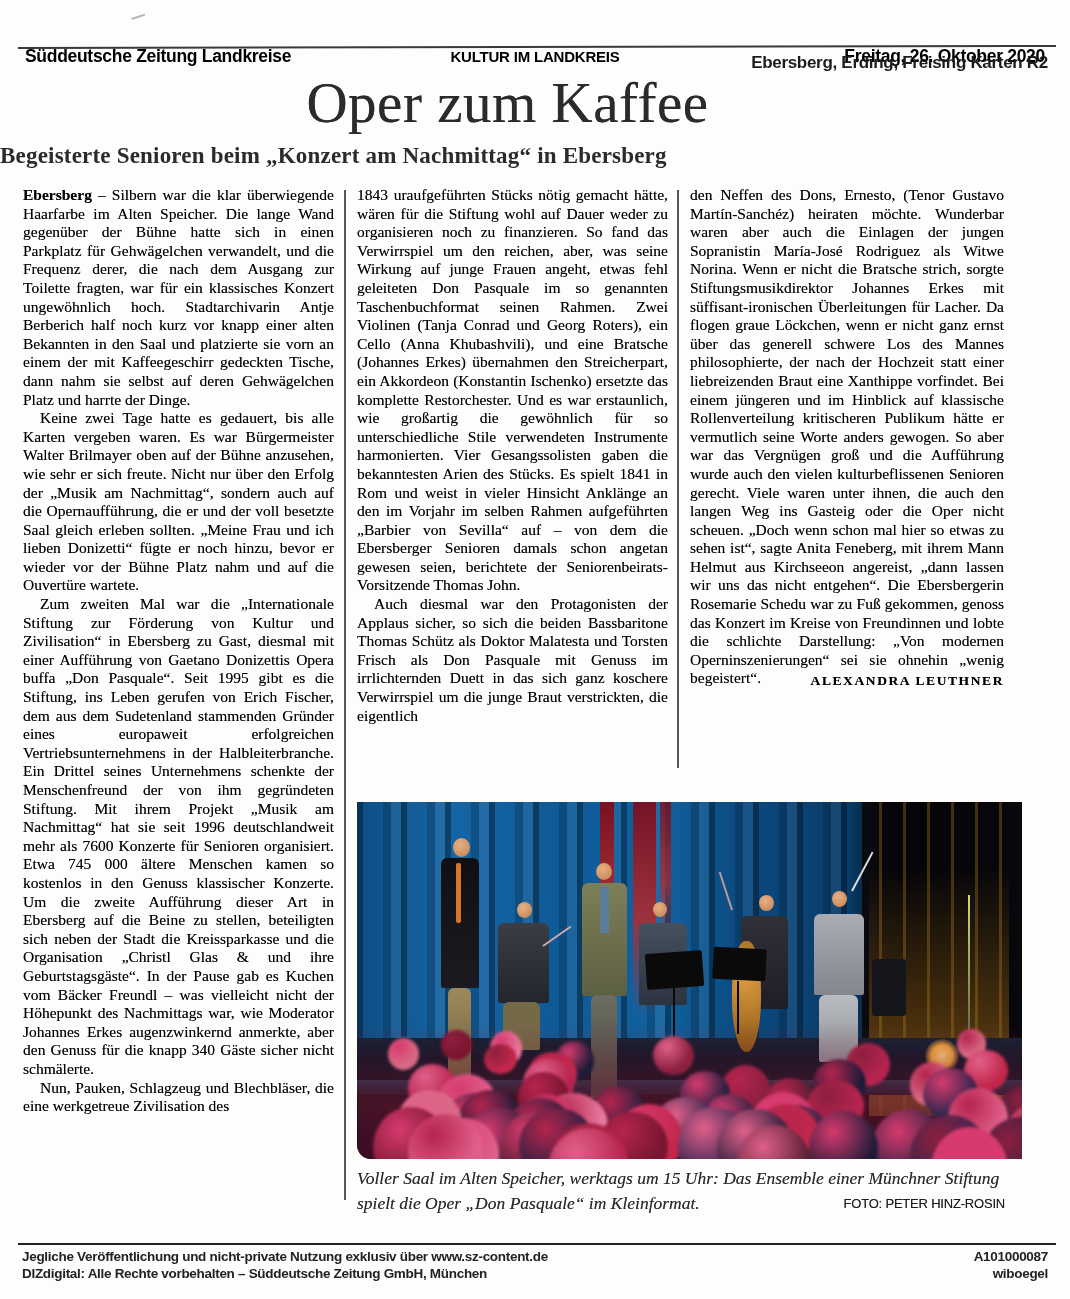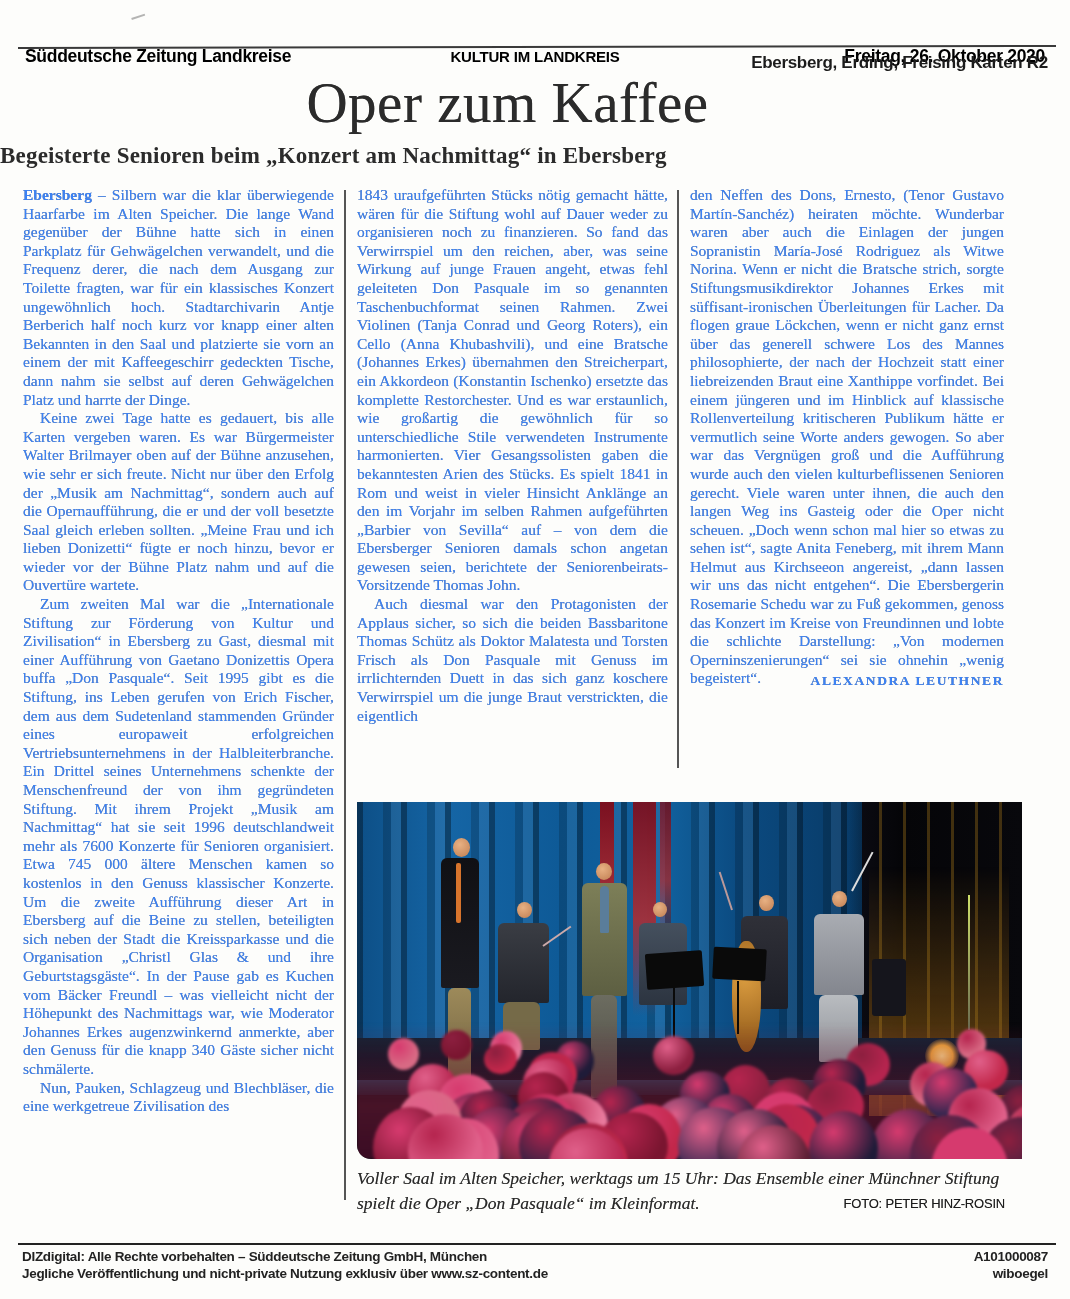--- a/index.html
+++ b/index.html
@@ -19,21 +19,21 @@
     font-weight:700;font-size:17px;letter-spacing:-.3px;color:#1c1c1c;}
   .scanmark{position:absolute;top:8px;left:130px;width:14px;height:8px;border-bottom:2px solid rgba(90,90,90,.45);transform:rotate(-18deg);}
   
   .title{position:absolute;top:70px;left:0;right:55px;text-align:center;
     font-size:57px;font-weight:400;color:#2b2b2b;letter-spacing:.5px;
     text-shadow:0 0 .6px rgba(40,40,40,.7);}
   .subtitle{position:absolute;top:143px;left:0;right:45px;text-align:left;
     font-size:23px;font-weight:700;color:#2b2b2b;letter-spacing:.2px;}
   
   .col{position:absolute;top:186px;overflow:hidden;
-    font-size:15.5px;line-height:18.6px;text-align:justify;color:#3b82f6;
+    font-size:15.5px;line-height:18.6px;text-align:justify;color:#000000;
     text-shadow:0 0 .5px rgba(20,20,20,.55);hyphens:auto;-webkit-hyphens:auto;}
   .col p{margin:0;}
   .col p.indent{text-indent:17px;}
   .col .dateline{font-weight:700;}
   .c1{left:23px;width:311px;height:1016px;}
   .c2{left:357px;width:311px;height:588px;}
   .c3{left:690px;width:314px;height:588px;}
   .vrule{position:absolute;width:1.5px;background:#555;}
   .vr1{left:344px;top:190px;height:1010px;}
   .vr2{left:677px;top:190px;height:578px;}
@@ -240,22 +240,22 @@
   </div>
 
   <div class="caption">
     <span>Voller Saal im Alten Speicher, werktags um 15 Uhr: Das Ensemble einer Münchner Stiftung spielt die Oper „Don Pasquale“ im Kleinformat.</span>
     <span class="credit">FOTO: PETER HINZ-ROSIN</span>
   </div>
 
   <div class="footrule"></div>
   <div class="footer">
     <div class="fl">
+      <div>Jegliche Veröffentlichung und nicht-private Nutzung exklusiv über www.sz-content.de</div>
       <div>DIZdigital: Alle Rechte vorbehalten – Süddeutsche Zeitung GmbH, München</div>
-      <div>Jegliche Veröffentlichung und nicht-private Nutzung exklusiv über www.sz-content.de</div>
     </div>
     <div class="fr">
       <div>A101000087</div>
       <div>wiboegel</div>
     </div>
   </div>
 
 </div>
 
 </body></html>

